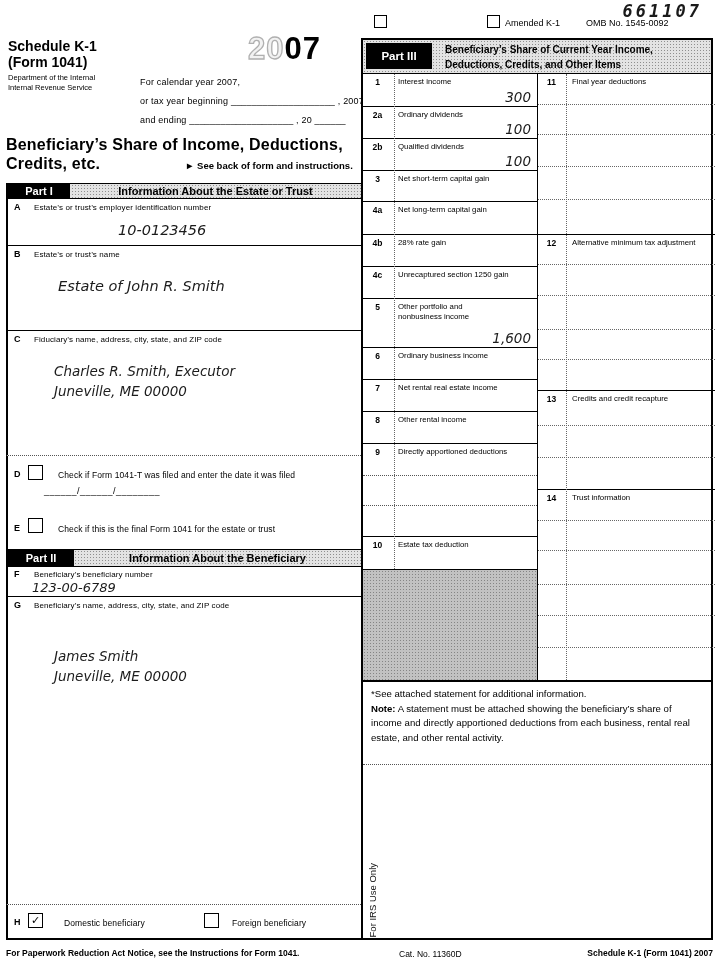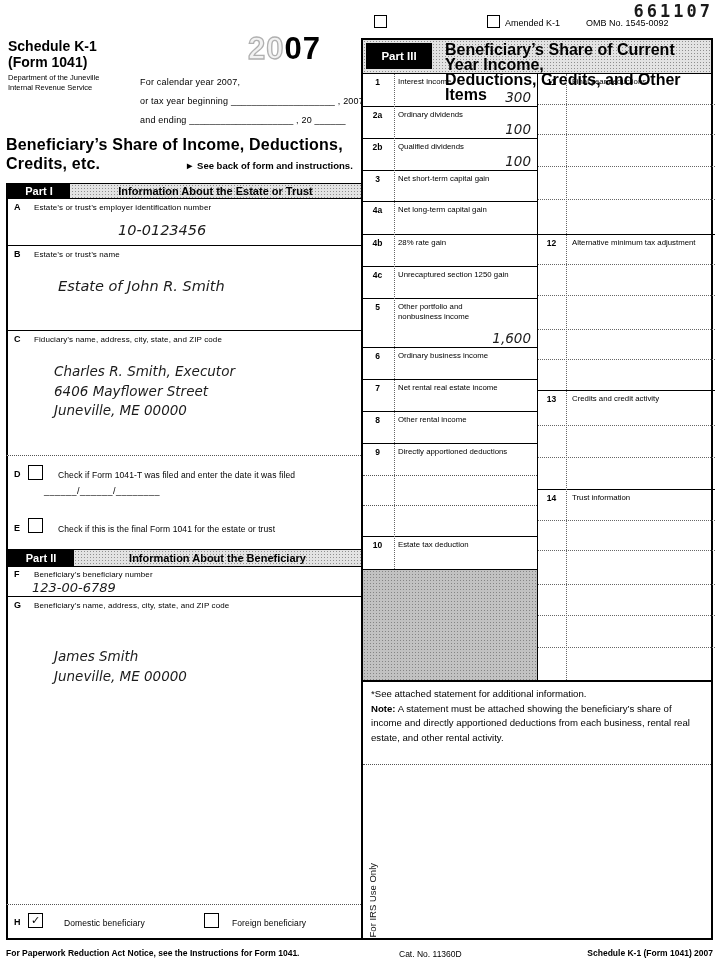--- a/index.html
+++ b/index.html
@@ -42,21 +42,21 @@
   .letter{position:absolute;font-weight:bold;font-size:9px;}
   .flabel{position:absolute;font-size:8px;letter-spacing:.1px;white-space:nowrap;}
   .hand{position:absolute;font-family:"DejaVu Sans",sans-serif;font-style:italic;color:#1c1c1c;}
   .dateline{position:absolute;font-size:9px;letter-spacing:.5px;}
 
   .rpanel{position:absolute;left:361px;top:38px;width:352px;height:902px;
           border:2px solid #000;box-sizing:border-box;background:#fff;}
   .p3head{position:absolute;left:0;top:0;width:100%;height:34px;border-bottom:1.5px solid #000;box-sizing:border-box;}
   .p3box{position:absolute;left:3px;top:3px;width:66px;height:26px;background:#000;color:#fff;
          font-weight:bold;font-size:11.5px;text-align:center;line-height:26px;}
-  .p3title{position:absolute;left:82px;top:2px;font-weight:bold;font-size:16px;line-height:15px;}
+  .p3title{position:absolute;left:82px;top:2px;font-weight:bold;font-size:10px;line-height:15px;}
 
   .p3row{position:absolute;left:0;width:174px;border-top:1px solid #000;box-sizing:border-box;}
   .p3row.nt{border-top:none;}
   .p3row.dt{border-top:1px dotted #555;}
   .rnum{position:absolute;left:0;top:3px;width:29px;text-align:center;font-weight:bold;font-size:8.5px;}
   .rlabel{position:absolute;left:35px;top:3px;font-size:7.8px;white-space:nowrap;letter-spacing:0;}
   .rlabel.wrap{white-space:normal;width:106px;line-height:10px;}
   .rval{position:absolute;right:6px;bottom:1px;font-family:"DejaVu Sans",sans-serif;
         font-style:italic;font-size:13.5px;color:#1c1c1c;}
   .vdiv{position:absolute;left:174px;top:34px;height:606px;width:0;border-left:1.5px solid #000;}
@@ -75,28 +75,28 @@
         font-size:9.5px;color:#111;}
 
   .ftr{font-size:8.5px;}
   .b{font-weight:bold;}
 </style>
 </head>
 <body>
 
 <div class="page">
 
-  <div class="abs doc-code" style="top:1px;right:5px;">661107</div>
+  <div class="abs doc-code" style="top:1px;right:16px;font-style:italic;">661107</div>
 
   <div class="abs sched" style="left:8px;top:38px;">
     <div>Schedule K-1</div>
     <div>(Form 1041)</div>
   </div>
   <div class="abs dept" style="left:8px;top:73px;">
-    <div>Department of the Juneville</div>
+    <div>Department of the Internal</div>
     <div>Internal Revenue Service</div>
   </div>
   <div class="abs year" style="left:248px;top:33px;">
     <span class="yr-outline">20</span><span class="yr-bold">07</span>
   </div>
   <div class="abs cal" style="left:140px;top:73px;">
     <div>For calendar year 2007,</div>
     <div>or tax year beginning ____________________ , 2007</div>
     <div>and ending ____________________ , 20 ______</div>
   </div>
@@ -128,21 +128,20 @@
     <span class="letter" style="left:6px;top:3px;">B</span>
     <span class="flabel" style="left:26px;top:4px;">Estate’s or trust’s name</span>
     <div class="hand" style="left:50px;top:32px;font-size:14.5px;">Estate of John R. Smith</div>
   </div>
 
   <div class="lbox bdot" style="top:331px;height:125px;">
     <span class="letter" style="left:6px;top:3px;">C</span>
     <span class="flabel" style="left:26px;top:4px;">Fiduciary’s name, address, city, state, and ZIP code</span>
     <div class="hand" style="left:46px;top:31px;font-size:13.5px;line-height:19.5px;">
       <div>Charles R. Smith, Executor</div>
-      <div>6406 Mayflower Street</div>
       <div>Juneville, ME 00000</div>
     </div>
   </div>
 
   <div class="lbox" style="top:456px;height:93px;">
     <span class="letter" style="left:6px;top:13px;">D</span>
     <span class="abs cb cb-lg" style="left:20px;top:9px;"></span>
     <span class="flabel" style="left:50px;top:14px;font-size:8.5px;">Check if Form 1041-T was filed and enter the date it was filed</span>
     <span class="dateline" style="left:36px;top:30px;">______/______/________</span>
     <span class="letter" style="left:6px;top:67px;">E</span>
@@ -273,21 +272,21 @@
         <span class="rlabel">Alternative minimum tax adjustment</span>
       </div>
       <div class="srow" style="height:31px;"></div>
       <div class="srow" style="height:34px;"></div>
       <div class="srow" style="height:30px;"></div>
       <div class="srow" style="height:31px;"></div>
     </div>
     <div class="p3sec" style="top:350px;height:99px;">
       <div class="srow" style="height:35px;">
         <span class="rnum">13</span>
-        <span class="rlabel">Credits and credit activity</span>
+        <span class="rlabel">Credits and credit recapture</span>
       </div>
       <div class="srow" style="height:32px;"></div>
       <div class="srow" style="height:32px;"></div>
     </div>
     <div class="p3sec" style="top:449px;height:191px;">
       <div class="srow" style="height:31px;">
         <span class="rnum">14</span>
         <span class="rlabel">Trust information</span>
       </div>
       <div class="srow" style="height:30px;"></div>

